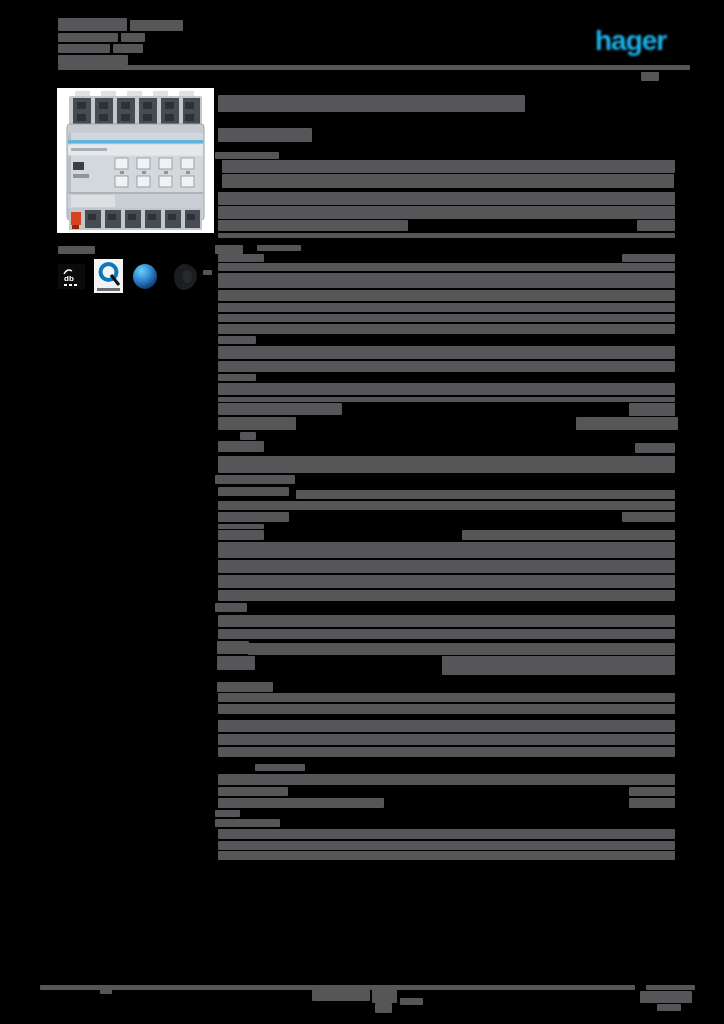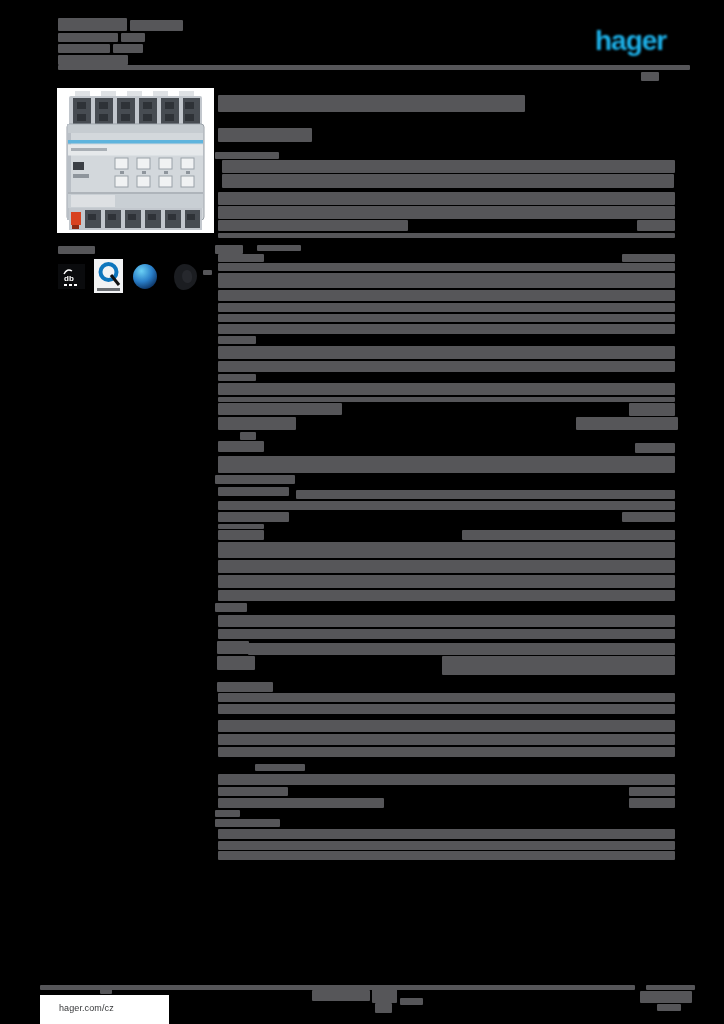--- a/index.html
+++ b/index.html
@@ -249,17 +249,14 @@
   </div>
   <div class="cert" id="cert3">
     <div class="sphere"></div>
   </div>
   <div class="cert" id="cert4">
     <div class="blob">
       <div class="blob-inner"></div>
     </div>
   </div>
 
-  <div class="footer-box" style="background: rgb(255, 255, 255);">
-    <div class="footer-url">hager.com/cz</div>
-  </div>
 
 </div>
 
 </body></html>

